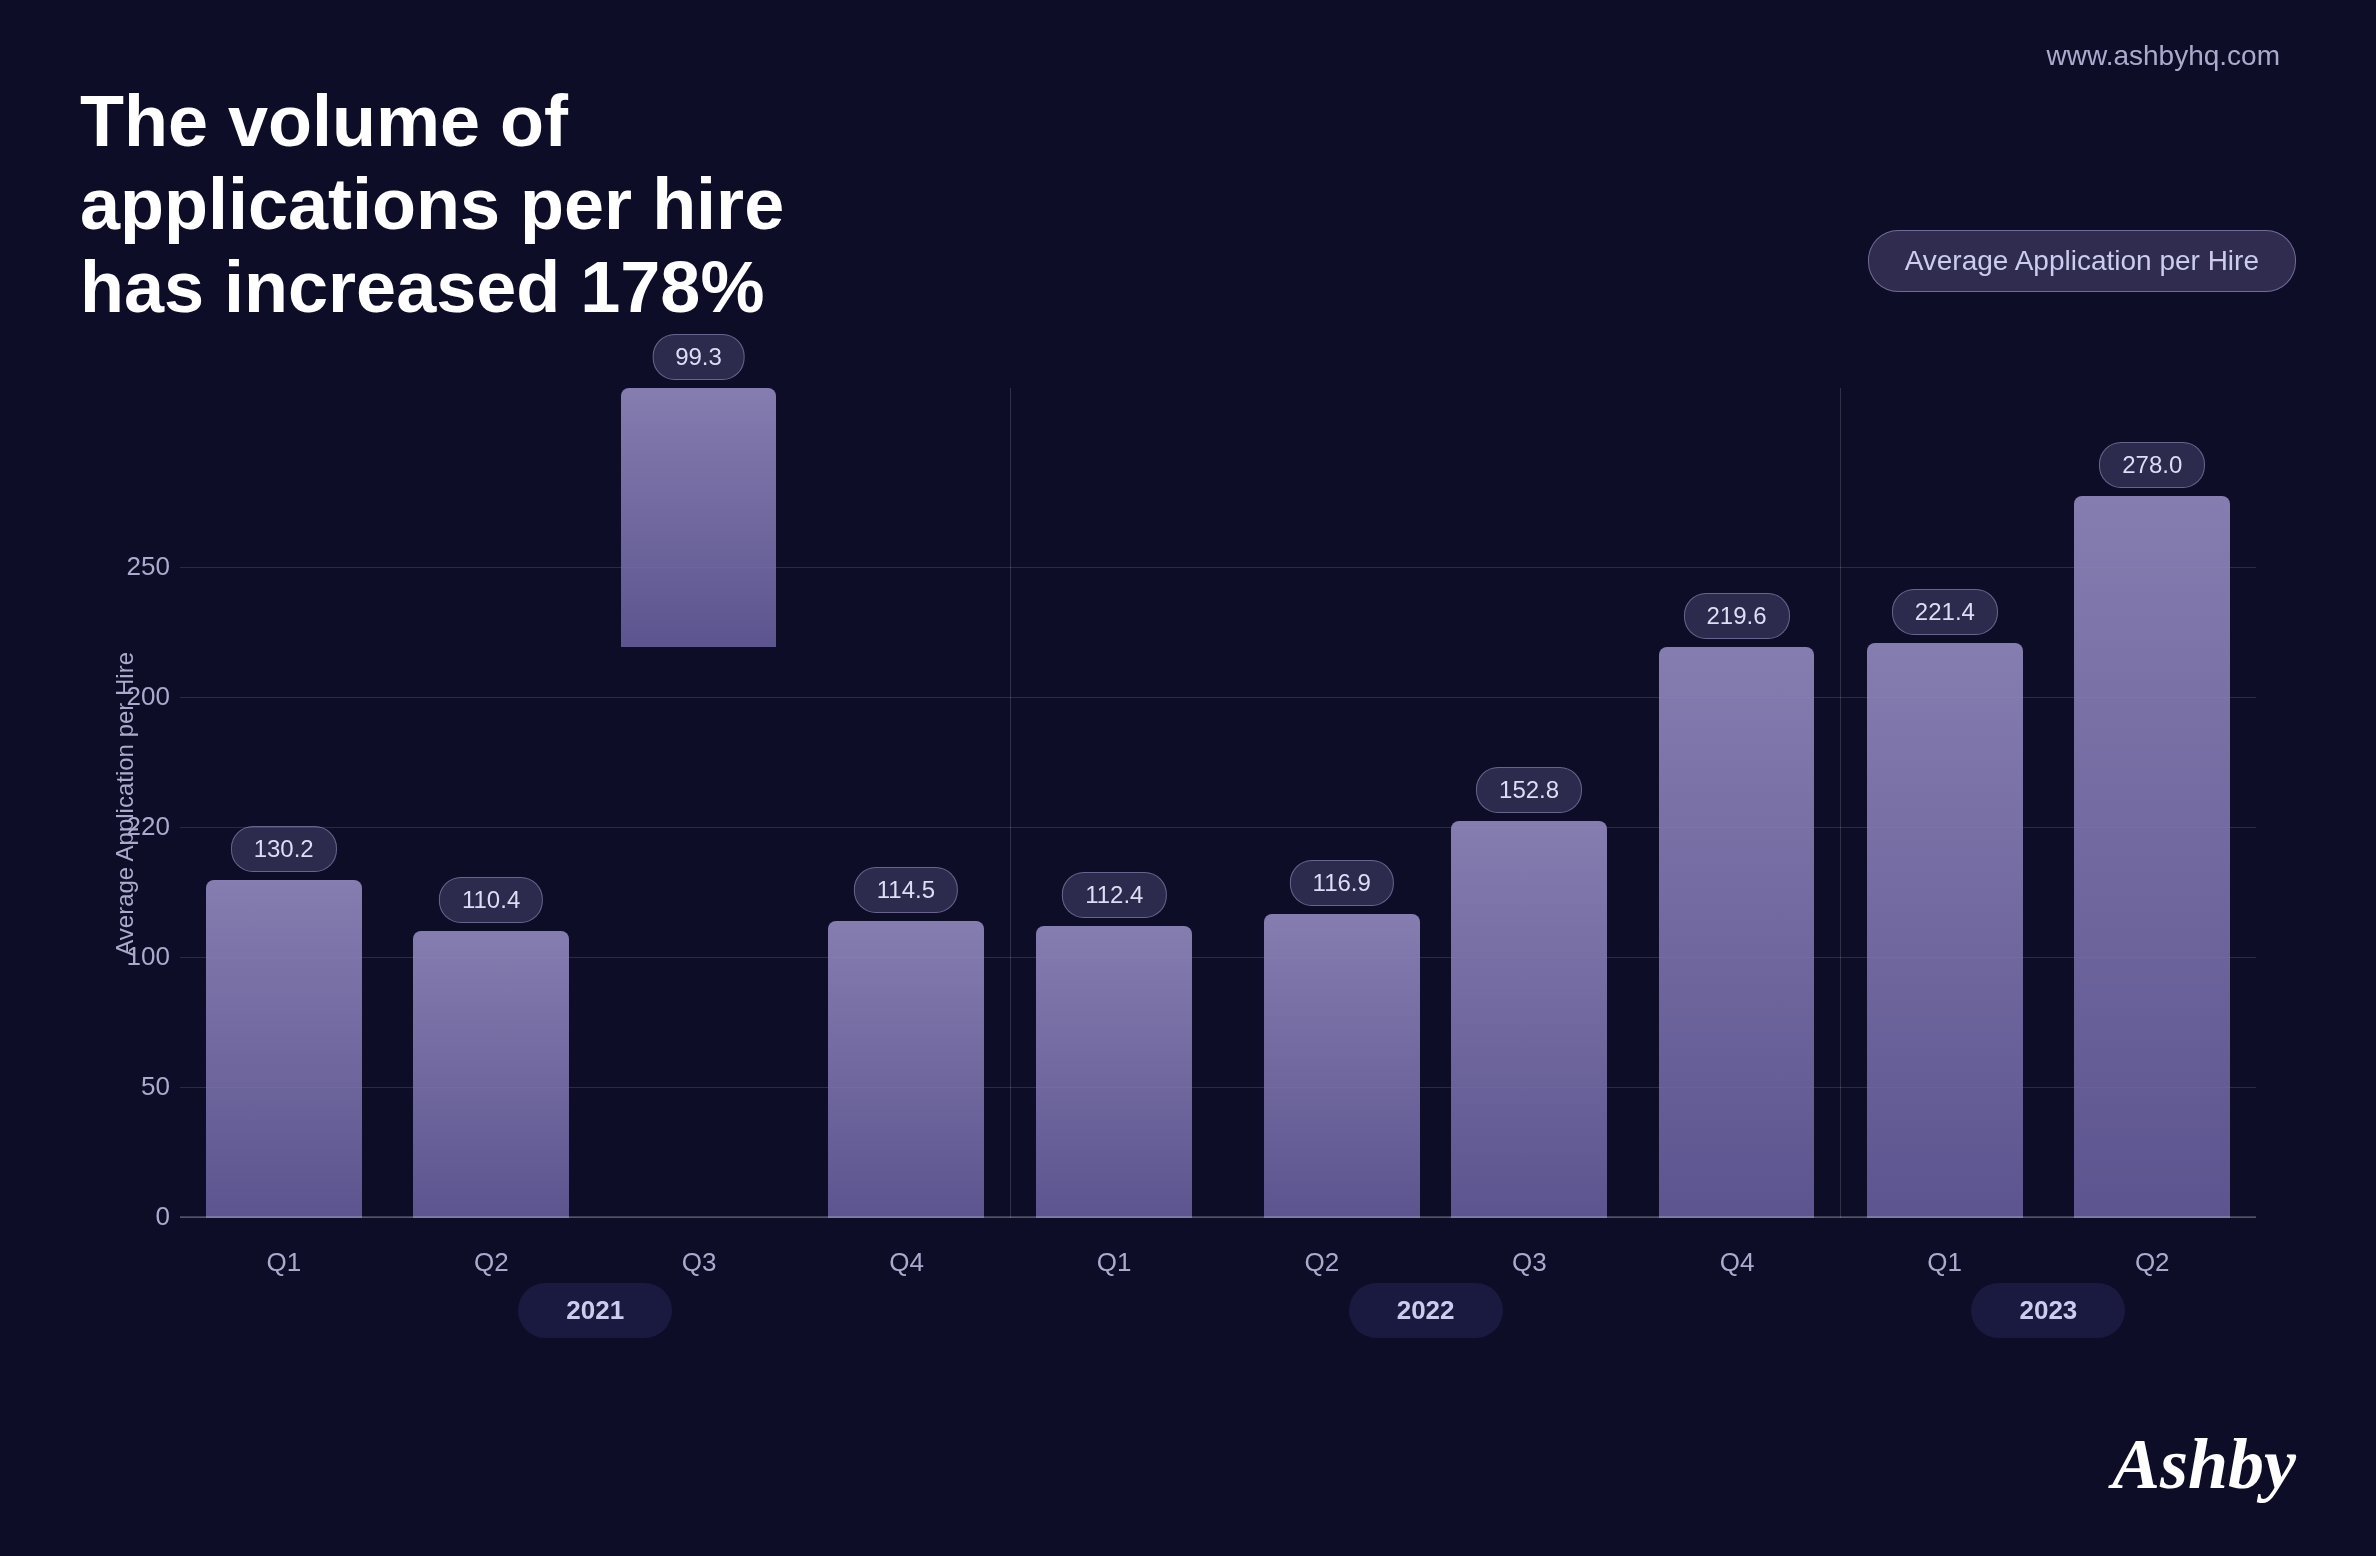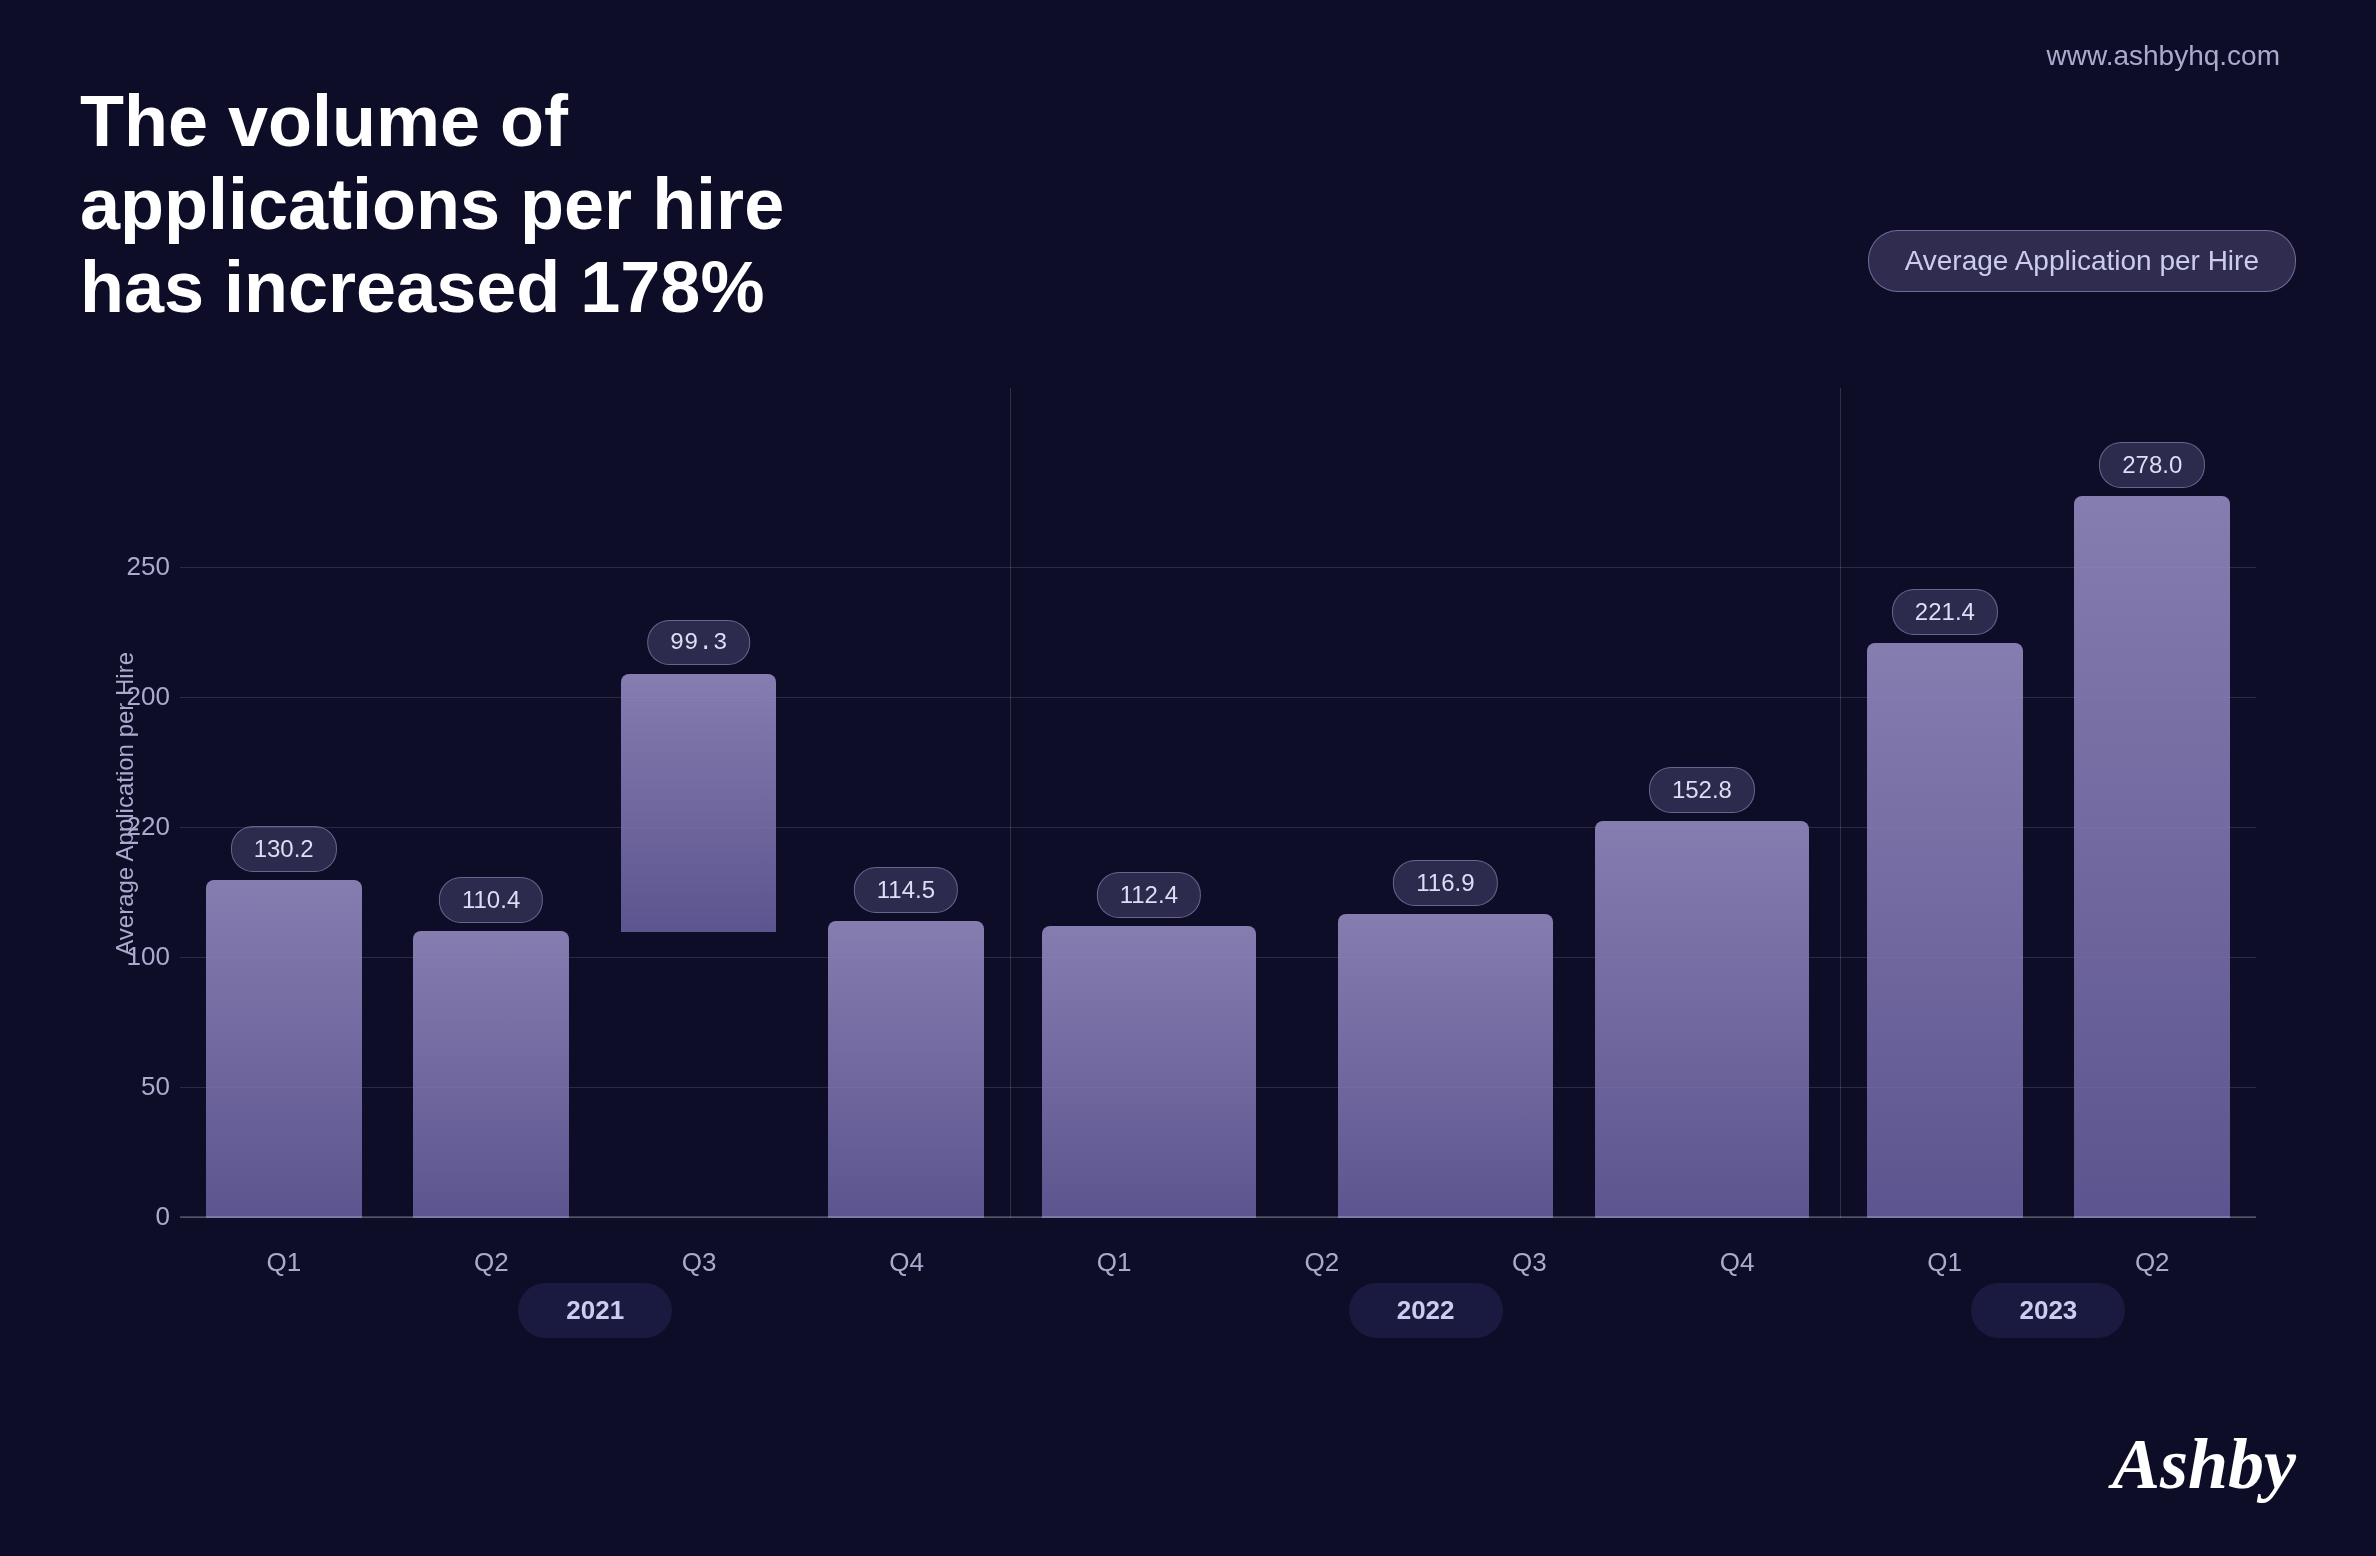--- a/index.html
+++ b/index.html
@@ -138,21 +138,21 @@
             <div style="flex: 1 1 0%; display: flex; flex-direction: column; align-items: center; justify-content: flex-end; height: 100%; position: relative; padding: 0px 12px;">
               <div style="width: 85%; height: 338.52px; background: linear-gradient(rgba(150, 140, 195, 0.88) 0%, rgba(110, 100, 165, 0.82) 100%); border-radius: 8px 8px 0px 0px; position: relative;">
                 <div style="position: absolute; top: -54px; left: 50%; transform: translateX(-50%); background: rgba(160, 150, 210, 0.22); border: 1.5px solid rgba(180, 170, 220, 0.45); border-radius: 22px; padding: 8px 22px; font-size: 24px; color: rgb(221, 221, 245); white-space: nowrap;">130.2</div>
               </div>
             </div>
             <div style="flex: 1 1 0%; display: flex; flex-direction: column; align-items: center; justify-content: flex-end; height: 100%; position: relative; padding: 0px 12px;">
               <div style="width: 85%; height: 287.04px; background: linear-gradient(rgba(150, 140, 195, 0.88) 0%, rgba(110, 100, 165, 0.82) 100%); border-radius: 8px 8px 0px 0px; position: relative;">
                 <div style="position: absolute; top: -54px; left: 50%; transform: translateX(-50%); background: rgba(160, 150, 210, 0.22); border: 1.5px solid rgba(180, 170, 220, 0.45); border-radius: 22px; padding: 8px 22px; font-size: 24px; color: rgb(221, 221, 245); white-space: nowrap;">110.4</div>
               </div>
             </div>
-            <div style="flex: 1 1 0%; display: flex; flex-direction: column; align-items: center; justify-content: center; height: 100%; position: relative; padding: 0px 12px; font-family: Liberation Mono, monospace;">
+            <div style="flex: 1 1 0%; display: flex; flex-direction: column; align-items: center; justify-content: flex-start; height: 100%; position: relative; padding: 0px 12px;">
               <div style="width: 85%; height: 258.18px; background: linear-gradient(rgba(150, 140, 195, 0.88) 0%, rgba(110, 100, 165, 0.82) 100%); border-radius: 8px 8px 0px 0px; position: relative;">
                 <div style="position: absolute; top: -54px; left: 50%; transform: translateX(-50%); background: rgba(160, 150, 210, 0.22); border: 1.5px solid rgba(180, 170, 220, 0.45); border-radius: 22px; padding: 8px 22px; font-size: 24px; color: rgb(221, 221, 245); white-space: nowrap;">99.3</div>
               </div>
             </div>
             <div style="flex: 1 1 0%; display: flex; flex-direction: column; align-items: center; justify-content: flex-end; height: 100%; position: relative; padding: 0px 12px;">
               <div style="width: 85%; height: 297.7px; background: linear-gradient(rgba(150, 140, 195, 0.88) 0%, rgba(110, 100, 165, 0.82) 100%); border-radius: 8px 8px 0px 0px; position: relative;">
                 <div style="position: absolute; top: -54px; left: 50%; transform: translateX(-50%); background: rgba(160, 150, 210, 0.22); border: 1.5px solid rgba(180, 170, 220, 0.45); border-radius: 22px; padding: 8px 22px; font-size: 24px; color: rgb(221, 221, 245); white-space: nowrap;">114.5</div>
               </div>
             </div>
           </div>
@@ -163,20 +163,25 @@
               </div>
             </div>
             <div style="flex: 1 1 0%; display: flex; flex-direction: column; align-items: center; justify-content: flex-end; height: 100%; position: relative; padding: 0px 12px;">
               <div style="width: 85%; height: 303.94px; background: linear-gradient(rgba(150, 140, 195, 0.88) 0%, rgba(110, 100, 165, 0.82) 100%); border-radius: 8px 8px 0px 0px; position: relative; margin-left: 40px;">
                 <div style="position: absolute; top: -54px; left: 50%; transform: translateX(-50%); background: rgba(160, 150, 210, 0.22); border: 1.5px solid rgba(180, 170, 220, 0.45); border-radius: 22px; padding: 8px 22px; font-size: 24px; color: rgb(221, 221, 245); white-space: nowrap;">116.9</div>
               </div>
             </div>
             <div style="flex: 1 1 0%; display: flex; flex-direction: column; align-items: center; justify-content: flex-end; height: 100%; position: relative; padding: 0px 12px;">
               <div style="width: 85%; height: 397.28px; background: linear-gradient(rgba(150, 140, 195, 0.88) 0%, rgba(110, 100, 165, 0.82) 100%); border-radius: 8px 8px 0px 0px; position: relative;">
                 <div style="position: absolute; top: -54px; left: 50%; transform: translateX(-50%); background: rgba(160, 150, 210, 0.22); border: 1.5px solid rgba(180, 170, 220, 0.45); border-radius: 22px; padding: 8px 22px; font-size: 24px; color: rgb(221, 221, 245); white-space: nowrap;">152.8</div>
+              </div>
+            </div>
+            <div style="flex: 1 1 0%; display: flex; flex-direction: column; align-items: center; justify-content: flex-end; height: 100%; position: relative; padding: 0px 12px;">
+              <div style="width: 85%; height: 570.96px; background: linear-gradient(rgba(150, 140, 195, 0.88) 0%, rgba(110, 100, 165, 0.82) 100%); border-radius: 8px 8px 0px 0px; position: relative;">
+                <div style="position: absolute; top: -54px; left: 50%; transform: translateX(-50%); background: rgba(160, 150, 210, 0.22); border: 1.5px solid rgba(180, 170, 220, 0.45); border-radius: 22px; padding: 8px 22px; font-size: 24px; color: rgb(221, 221, 245); white-space: nowrap;">219.6</div>
               </div>
             </div>
           </div>
           <div style="flex: 0.2 1 0%; display: flex; align-items: flex-end; height: 100%; position: relative;">
             <div style="flex: 1 1 0%; display: flex; flex-direction: column; align-items: center; justify-content: flex-end; height: 100%; position: relative; padding: 0px 12px;">
               <div style="width: 85%; height: 575.64px; background: linear-gradient(rgba(150, 140, 195, 0.88) 0%, rgba(110, 100, 165, 0.82) 100%); border-radius: 8px 8px 0px 0px; position: relative;">
                 <div style="position: absolute; top: -54px; left: 50%; transform: translateX(-50%); background: rgba(160, 150, 210, 0.22); border: 1.5px solid rgba(180, 170, 220, 0.45); border-radius: 22px; padding: 8px 22px; font-size: 24px; color: rgb(221, 221, 245); white-space: nowrap;">221.4</div>
               </div>
             </div>
             <div style="flex: 1 1 0%; display: flex; flex-direction: column; align-items: center; justify-content: flex-end; height: 100%; position: relative; padding: 0px 12px;">

